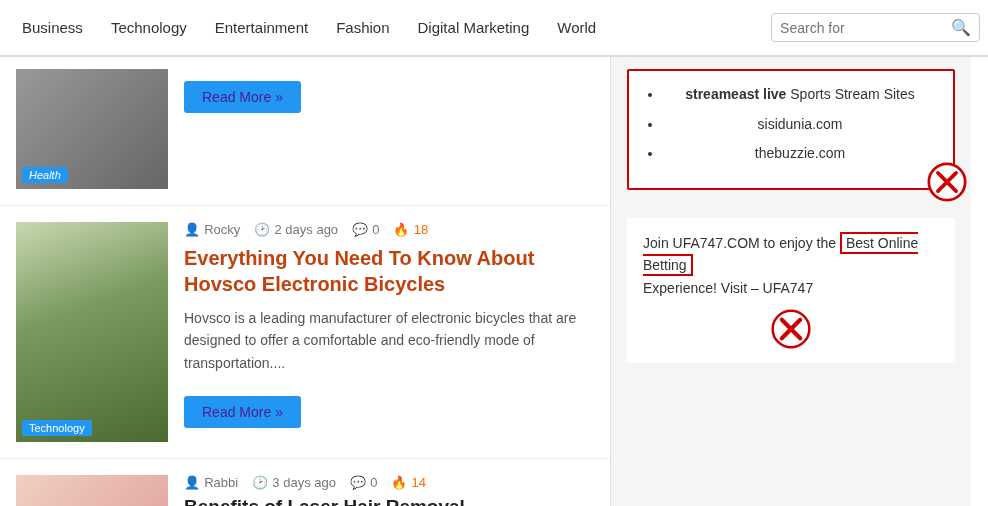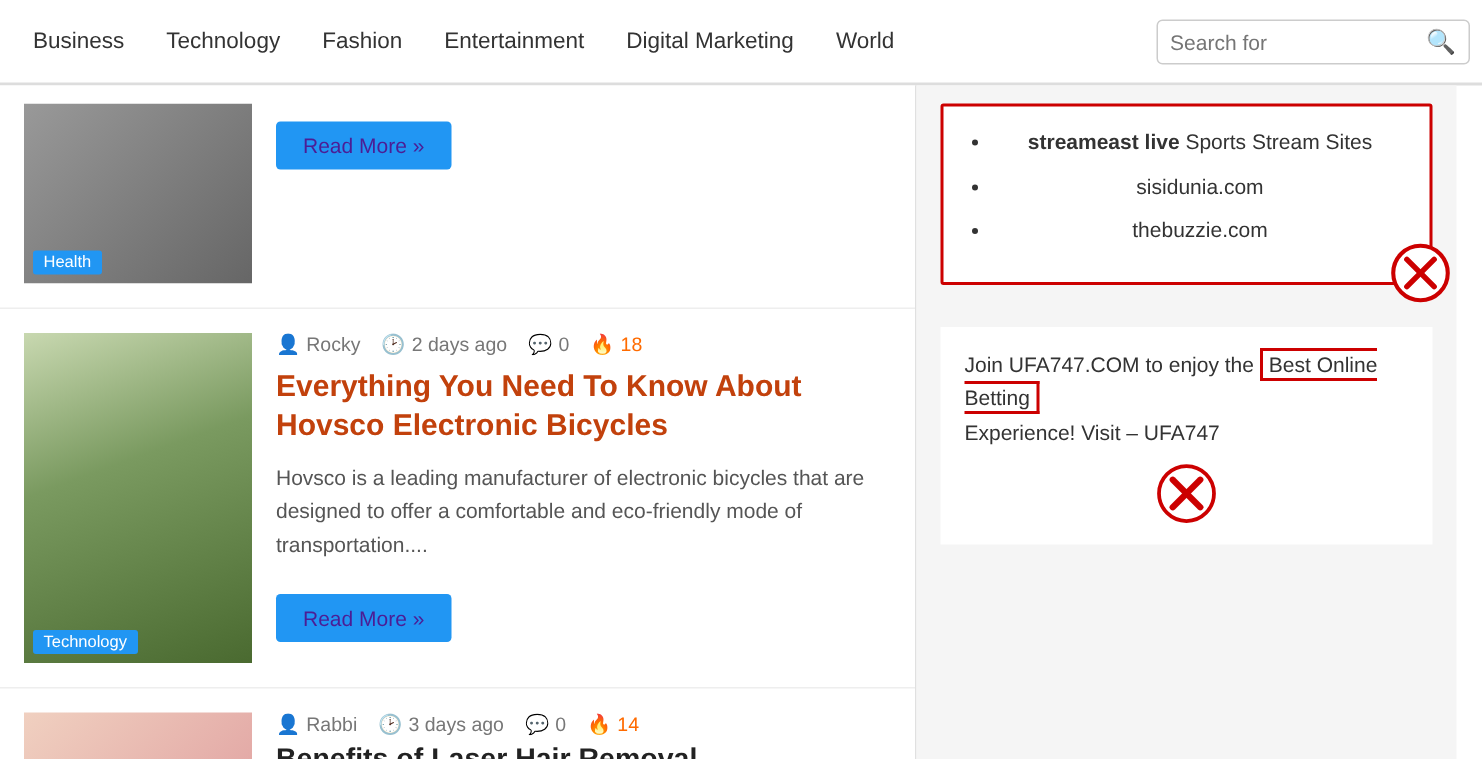--- a/index.html
+++ b/index.html
@@ -76,20 +76,21 @@
       border-bottom: 1px solid #eee;
       gap: 16px;
     }
     .article-top-thumb {
       width: 152px;
       height: 120px;
       background: #888;
       flex-shrink: 0;
       position: relative;
       overflow: hidden;
+      font-style: italic;
     }
     .article-top-thumb .thumb-img-top {
       width: 100%;
       height: 100%;
       background: linear-gradient(135deg, #999 0%, #666 100%);
     }
     .tag-badge {
       position: absolute;
       bottom: 6px;
       left: 6px;
@@ -286,22 +287,22 @@
       flex-shrink: 0;
     }
   </style>
 </head>
 <body>
 
 <nav>
   <div class="nav-items">
     <div class="nav-item">Business</div>
     <div class="nav-item">Technology</div>
+    <div class="nav-item">Entertainment</div>
     <div class="nav-item">Fashion</div>
-    <div class="nav-item">Entertainment</div>
     <div class="nav-item">Digital Marketing</div>
     <div class="nav-item">World</div>
   </div>
   <div class="search-box">
     <input type="text" placeholder="Search for" style="">
     <span class="search-icon">🔍</span>
   </div>
 </nav>
 
 <div class="content-sidebar-wrapper">

